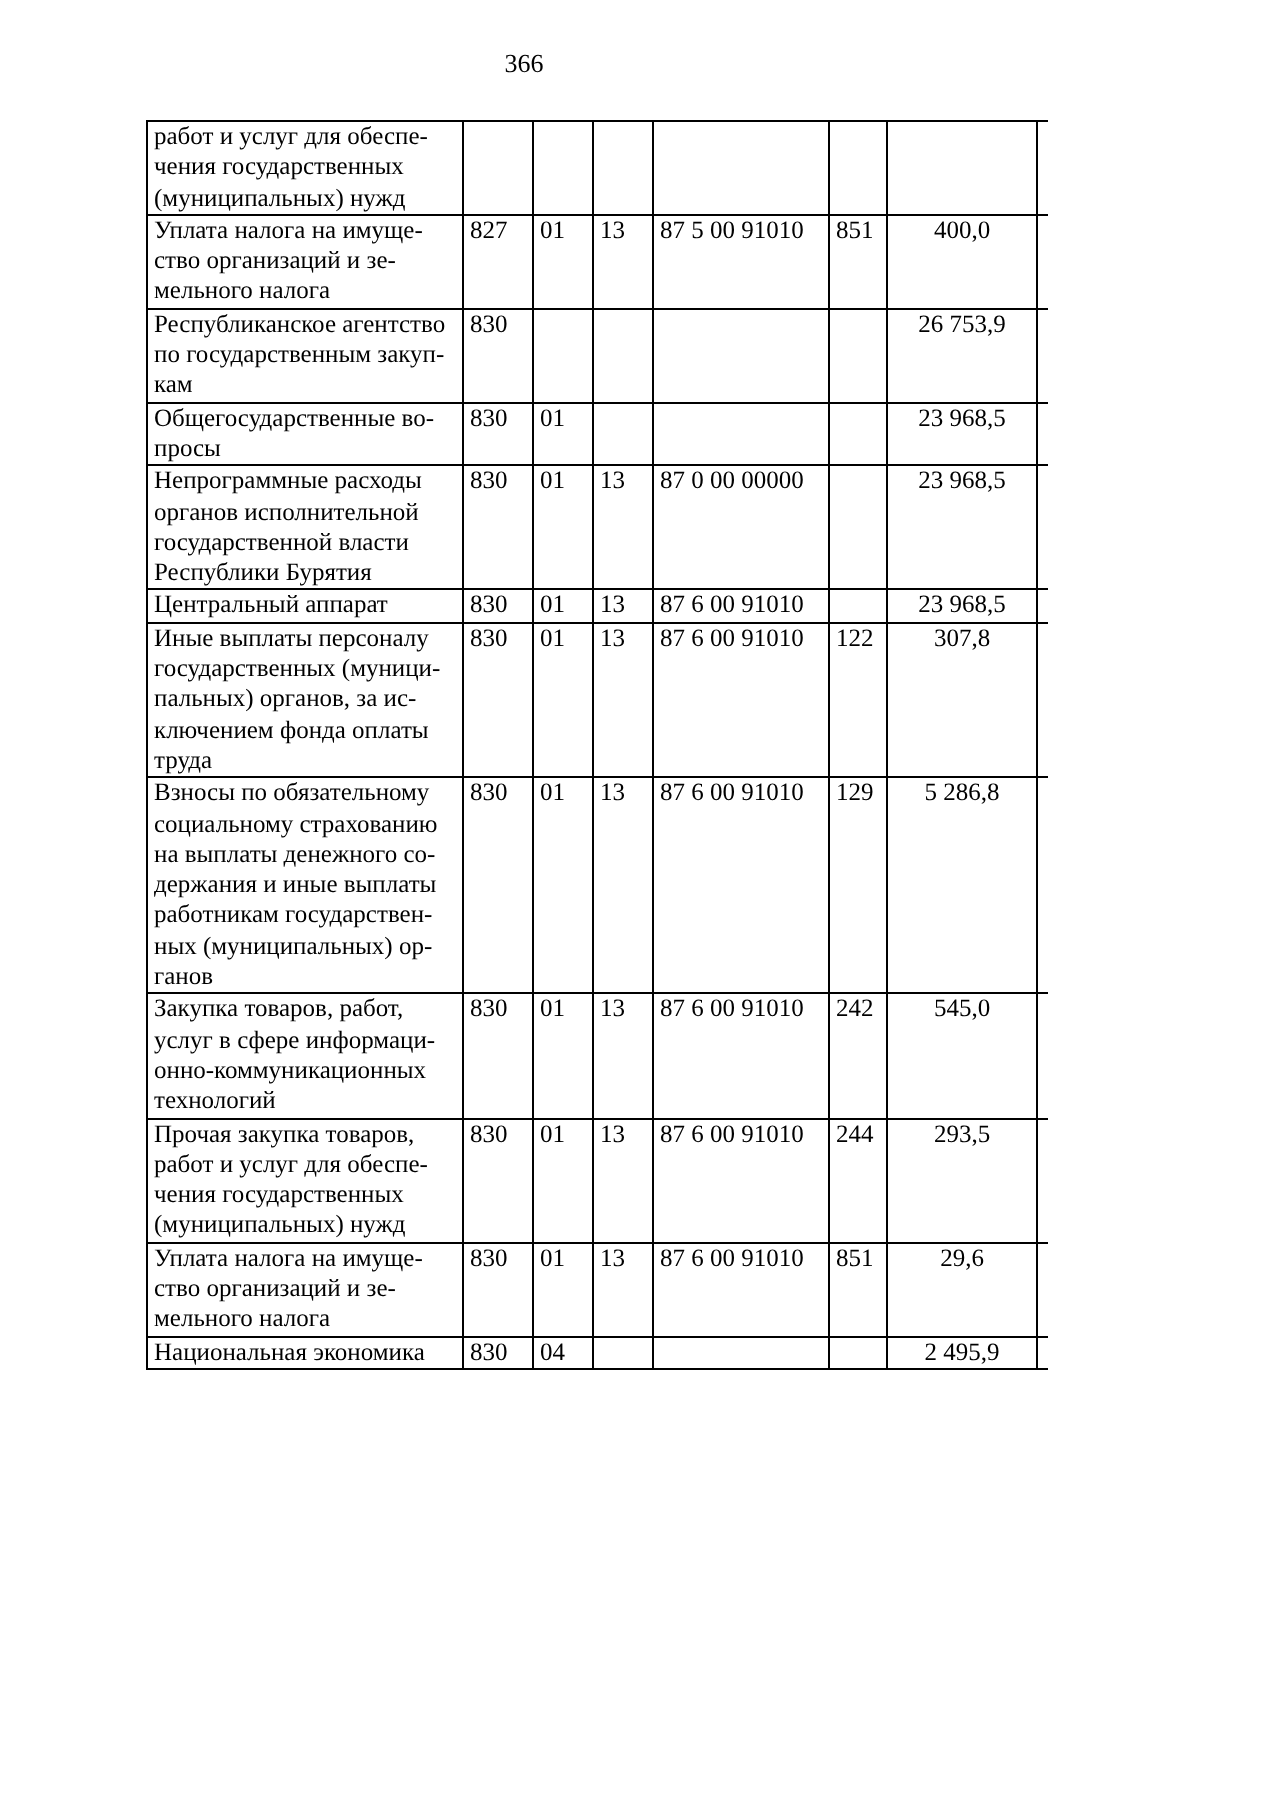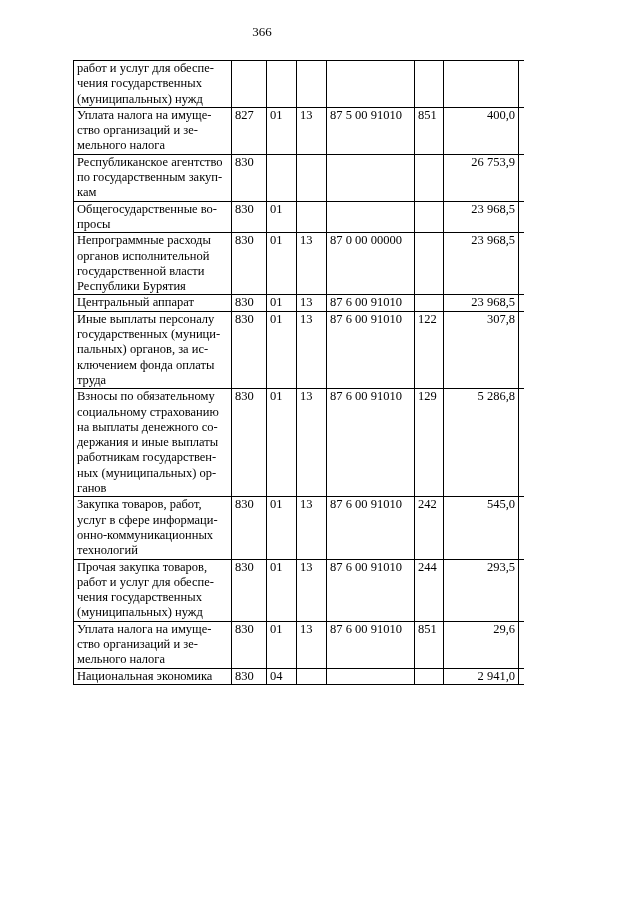--- a/index.html
+++ b/index.html
@@ -47,21 +47,21 @@
   }
   td.col-code, td.col-section, td.col-subsection, td.col-expense-type {
     text-align: left;
   }
   td.col-target-article {
     text-align: left;
     white-space: nowrap;
     margin-top: 48px;
   }
   td.col-amount {
-    text-align: right;
+    text-align: center;
   }
   col.c-name { width: 158px; }
   col.c-code { width: 35px; }
   col.c-section { width: 30px; }
   col.c-subsection { width: 30px; }
   col.c-target { width: 88px; }
   col.c-vr { width: 29px; }
   col.c-amount { width: 75px; }
   col.c-note { width: 50px; }
 </style>
@@ -220,18 +220,18 @@
           <td class="col-amount">29,6</td>
           <td class="col-note"></td>
         </tr>
         <tr>
           <td class="col-name">Национальная экономика</td>
           <td class="col-code">830</td>
           <td class="col-section">04</td>
           <td class="col-subsection"></td>
           <td class="col-target-article"></td>
           <td class="col-expense-type"></td>
-          <td class="col-amount">2 941,0</td>
+          <td class="col-amount">2 495,9</td>
           <td class="col-note"></td>
         </tr>
       </tbody>
   </table>
 </div>
 
 </body></html>

